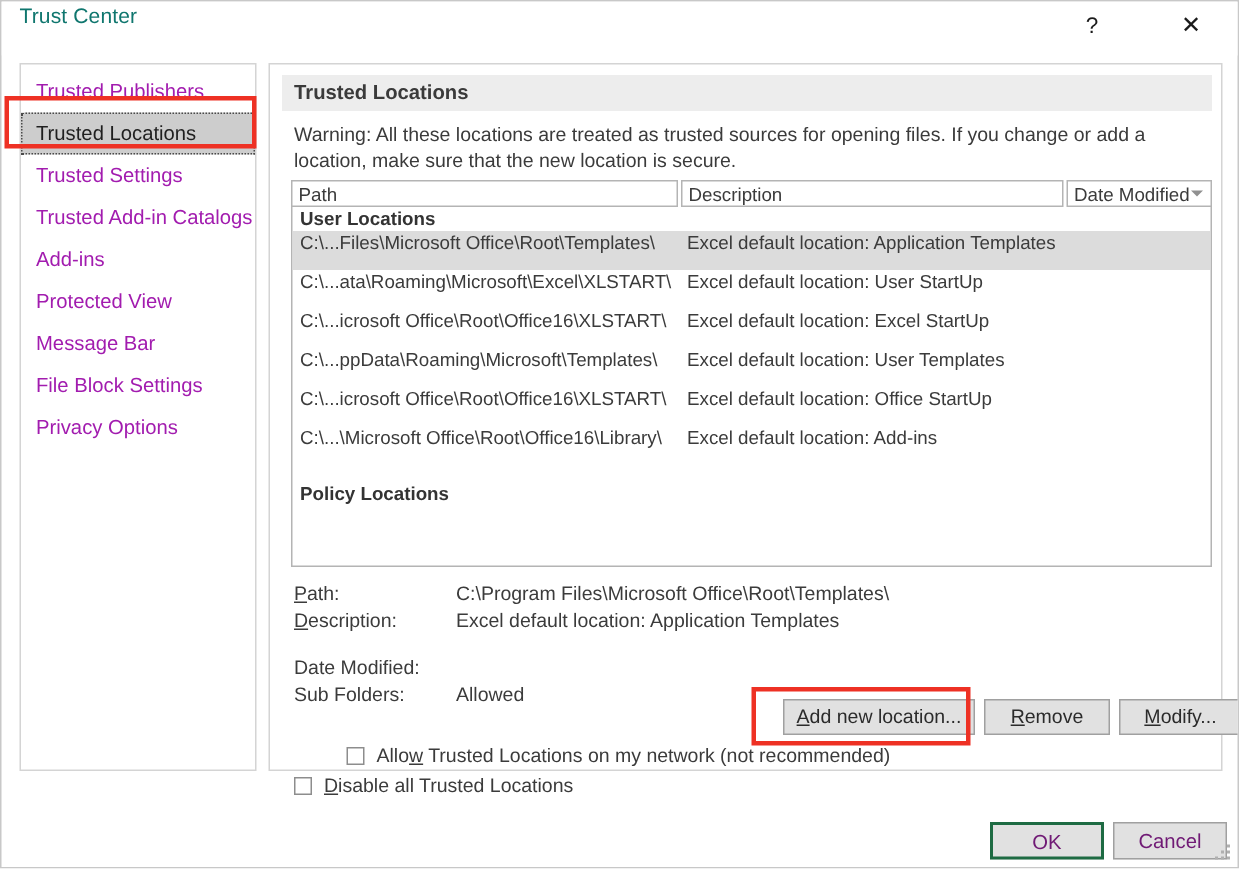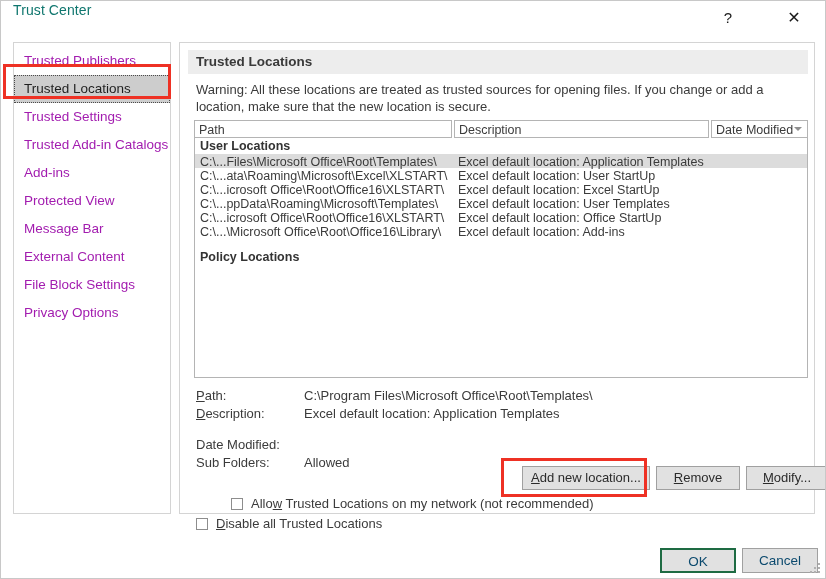--- a/index.html
+++ b/index.html
@@ -164,21 +164,21 @@
   }
   .group-label {
     height: 16px;
     line-height: 16px;
     font-size: 12.5px;
     font-weight: bold;
     color: #333333;
     padding-left: 5px;
   }
   .loc-row {
-    height: 14px;
+    height: 26px;
     line-height: 17px;
     position: relative;
     font-size: 12.5px;
     color: #3b3b3b;
     white-space: nowrap;
     text-decoration: underline;
   }
   .loc-row.selected { background: #dcdcdc; }
   .loc-path {
     position: absolute;
@@ -254,21 +254,21 @@
     box-sizing: border-box;
   }
 
   
   #btn-ok, #btn-cancel {
     position: absolute;
     height: 25px;
     background: #e1e1e1;
     font-family: "Liberation Sans", sans-serif;
     font-size: 13.5px;
-    color: #0c4a6e;
+    color: #701a75;
     cursor: default;
     padding: 0;
     text-align: center;
     line-height: 23px;
   }
   #btn-ok {
     left: 659px; top: 547px; width: 76px;
     border: 2px solid #1e6b43;
   }
   #btn-cancel {
@@ -313,21 +313,20 @@
 
   <div id="navpane">
     <div id="nav-list">
         <div class="nav-item">Trusted Publishers</div>
         <div class="nav-item selected">Trusted Locations</div>
         <div class="nav-item">Trusted Settings</div>
         <div class="nav-item">Trusted Add-in Catalogs</div>
         <div class="nav-item">Add-ins</div>
         <div class="nav-item">Protected View</div>
         <div class="nav-item">Message Bar</div>
-        <div class="nav-item">External Content</div>
         <div class="nav-item">File Block Settings</div>
         <div class="nav-item">Privacy Options</div>
       </div>
   </div>
 
   <div id="contentpane">
 
     <div id="section-header">Trusted Locations</div>
 
     <div id="warning-text">Warning: All these locations are treated as trusted sources for opening files.  If you change or add a location, make sure that the new location is secure.</div>

